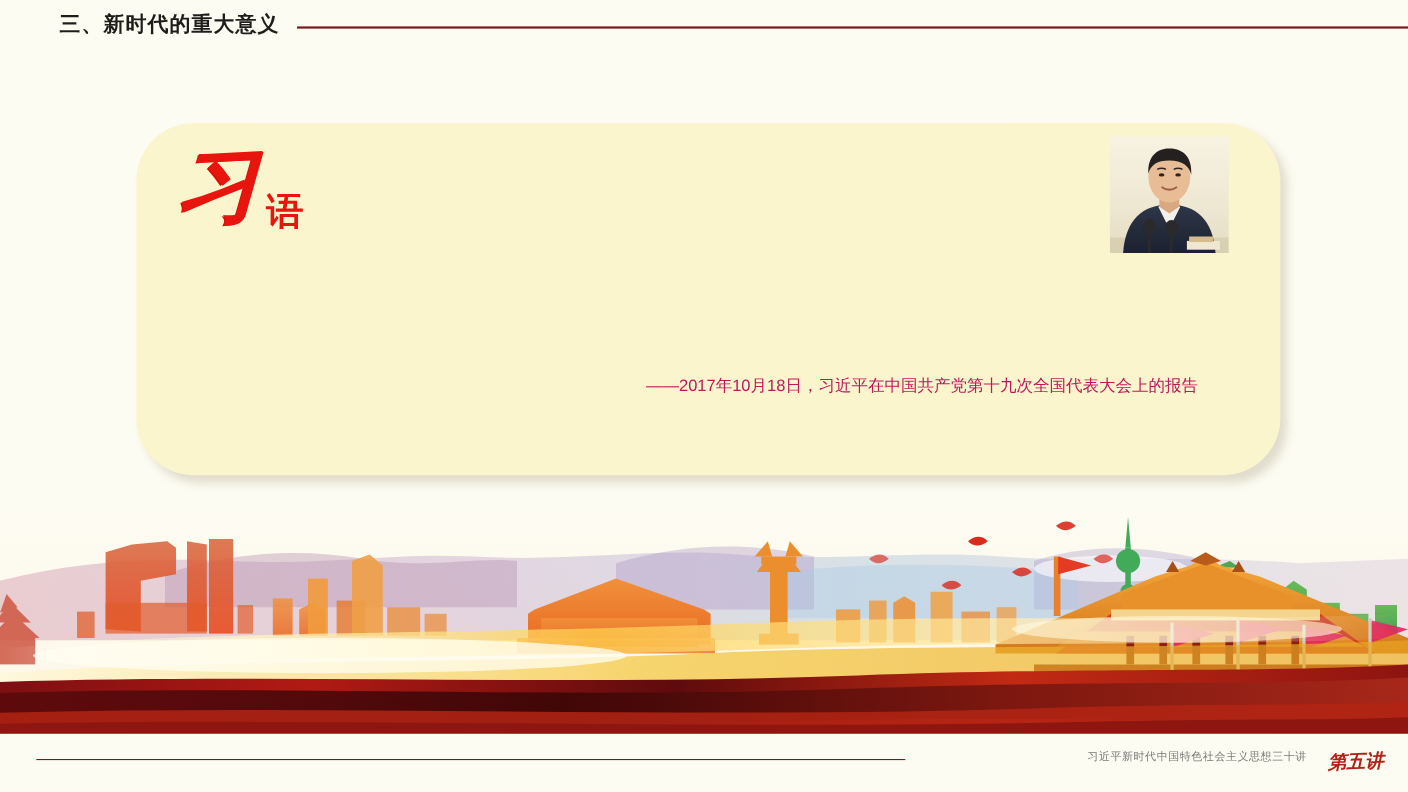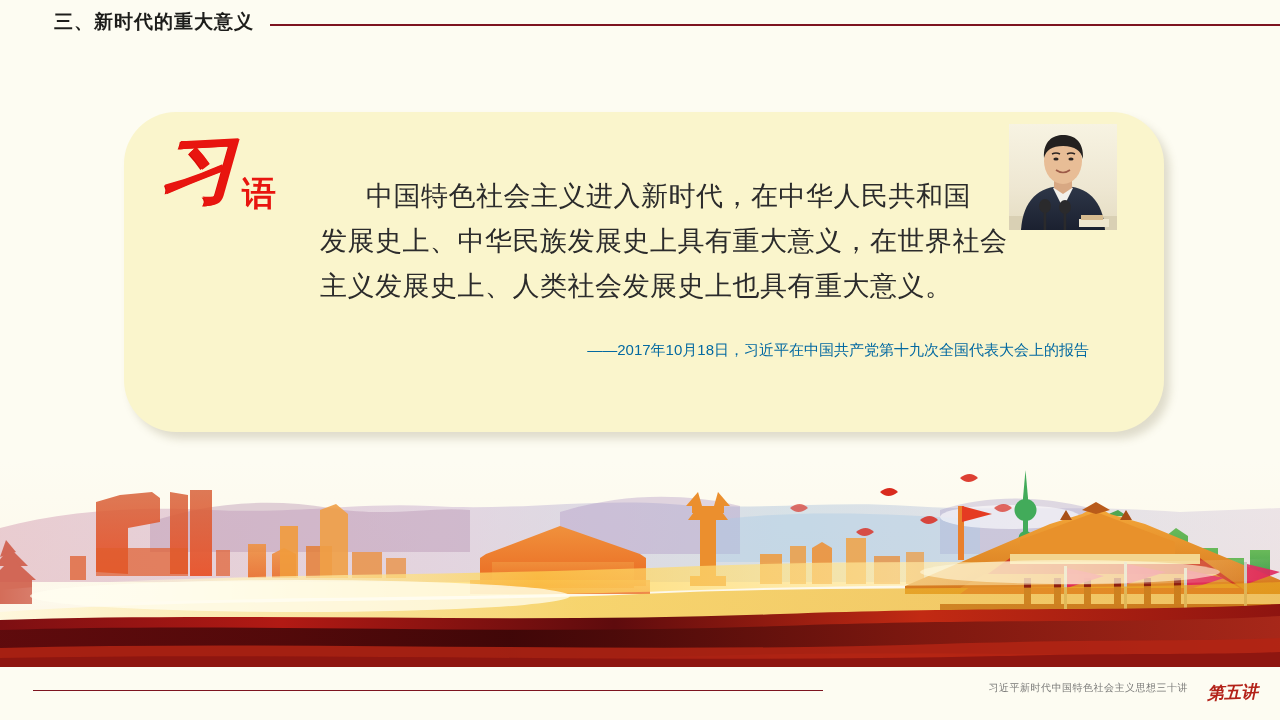--- a/index.html
+++ b/index.html
@@ -63,21 +63,21 @@
   .quote-body {
     position:absolute; left:196px; top:62px; width:660px;
   }
   .quote-line {
     font-size:27px; line-height:45px; color:#2b2b2b;
     letter-spacing:.5px; white-space:nowrap;
   }
   .quote-line.indent { text-indent:46px; }
   .quote-attr {
     position:absolute; left:265px; top:229px; width:700px;
-    text-align:right; font-size:15px; color:#0369a1;
+    text-align:right; font-size:15px; color:#be185d;
     white-space:nowrap;
   }
 
   
   .illustration {
     position:absolute; left:0; top:462px; width:1280px; height:205px;
     overflow:hidden;
   }
   .illustration svg { display:block; }
 
@@ -152,25 +152,20 @@
         <rect x="34.6" y="88" width="2.6" height="18"></rect>
         <ellipse cx="56" cy="83" rx="6" ry="7"></ellipse>
         <rect x="54.6" y="89" width="2.6" height="17"></rect>
       </g>
 
       <rect x="70" y="95" width="30" height="8" fill="#efe7cf"></rect>
       <rect x="72" y="91" width="22" height="5" fill="#d6bb8f"></rect>
     </svg>
   </div>
 
-  <div class="quote-body">
-    <div class="quote-line indent">中国特色社会主义进入新时代，在中华人民共和国</div>
-    <div class="quote-line">发展史上、中华民族发展史上具有重大意义，在世界社会</div>
-    <div class="quote-line">主义发展史上、人类社会发展史上也具有重大意义。</div>
-  </div>
 
   <div class="quote-attr">——2017年10月18日，习近平在中国共产党第十九次全国代表大会上的报告</div>
 </div>
 
 <div class="illustration">
   <svg width="1280" height="205" viewBox="0 0 1280 205">
     <defs>
       <linearGradient id="sky" x1="0" y1="0" x2="0" y2="1">
         <stop offset="0%" stop-color="#fdfcf2"></stop>
         <stop offset="100%" stop-color="#fdf6e6"></stop>

